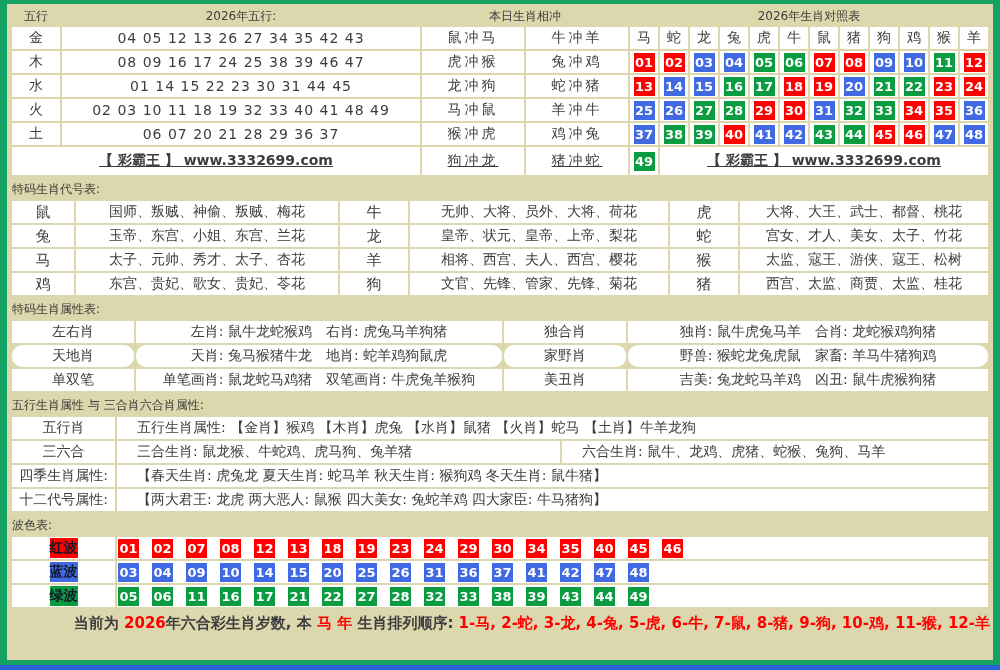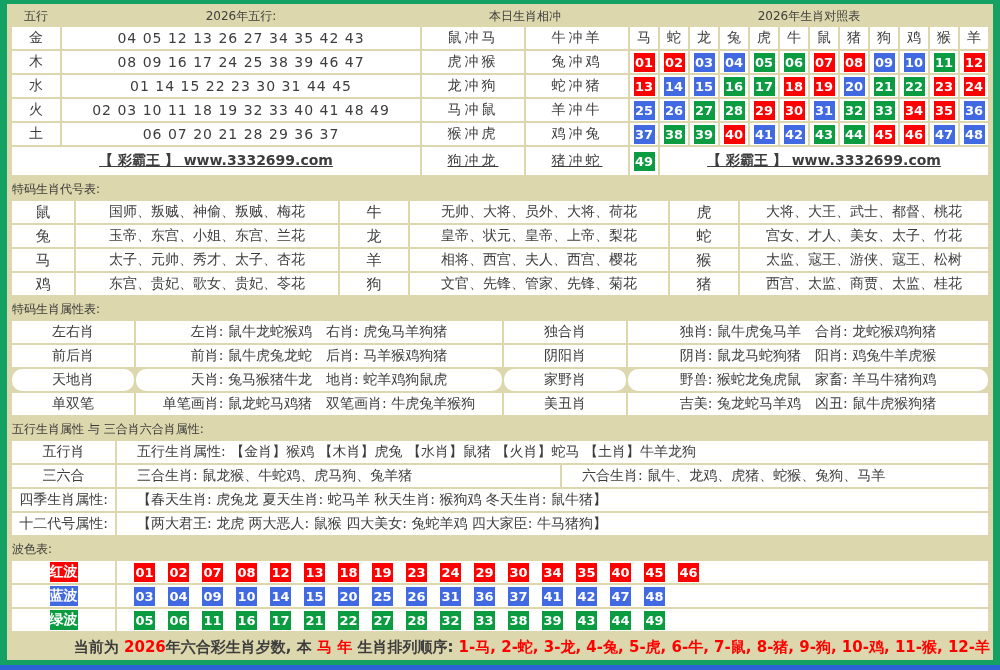--- a/index.html
+++ b/index.html
@@ -36,24 +36,24 @@
   .sec-title { font-size:12px; color:#3b3b3b; padding:4px 2px 2px 2px; line-height:16px; }
   .c-dark { color:#3d3d3d; }
   .c-red { color:#ff0000; }
   .c-blue { color:#4169e1; }
   .c-green { color:#00a14e;border-radius:10px; }
   .c-magenta { color:#ff00ff; }
   .t-codes td.zname { font-size:15px; }
   .t-five td.lft { text-align:left; padding-left:20px; }
   .t-five td { height:20px; }
   .t-wave td { height:21px; }
-  .t-wave td.wnums { text-align:left; padding-left:17px; }
+  .t-wave td.wnums { text-align:left; padding-left:1px; }
   .t-wave .box { margin-right:13px; }
   .wlabel {
-    display:inline-block; padding:1px 0; color:#ffffff; font-weight:bold; font-size:14px;
+    display:inline-block; padding:1px 0; color:#0f172a; font-weight:bold; font-size:14px;
   }
   .status {
     text-align:right; font-size:15px; font-weight:bold; color:#3d3d3d;
     padding-top:5px; white-space:nowrap;
   }
 </style>
 </head>
 <body>
 
 <div class="page">
@@ -226,26 +226,20 @@
           <col style="width:122px">
       </colgroup>
       <tbody id="attrs-body">
           <tr>
             <td class="c-red">左右肖</td>
             <td class="c-red">左肖: 鼠牛龙蛇猴鸡　右肖: 虎兔马羊狗猪</td>
             <td class="c-red">独合肖</td>
             <td class="c-red">独肖: 鼠牛虎兔马羊　合肖: 龙蛇猴鸡狗猪</td>
           </tr>
           <tr>
-            <td class="c-blue">前后肖</td>
-            <td class="c-blue">前肖: 鼠牛虎兔龙蛇　后肖: 马羊猴鸡狗猪</td>
-            <td class="c-blue">阴阳肖</td>
-            <td class="c-blue">阴肖: 鼠龙马蛇狗猪　阳肖: 鸡兔牛羊虎猴</td>
-          </tr>
-          <tr>
             <td class="c-green">天地肖</td>
             <td class="c-green">天肖: 兔马猴猪牛龙　地肖: 蛇羊鸡狗鼠虎</td>
             <td class="c-green">家野肖</td>
             <td class="c-green">野兽: 猴蛇龙兔虎鼠　家畜: 羊马牛猪狗鸡</td>
           </tr>
           <tr>
             <td class="c-magenta">单双笔</td>
             <td class="c-magenta">单笔画肖: 鼠龙蛇马鸡猪　双笔画肖: 牛虎兔羊猴狗</td>
             <td class="c-magenta">美丑肖</td>
             <td class="c-magenta">吉美: 兔龙蛇马羊鸡　凶丑: 鼠牛虎猴狗猪</td>

